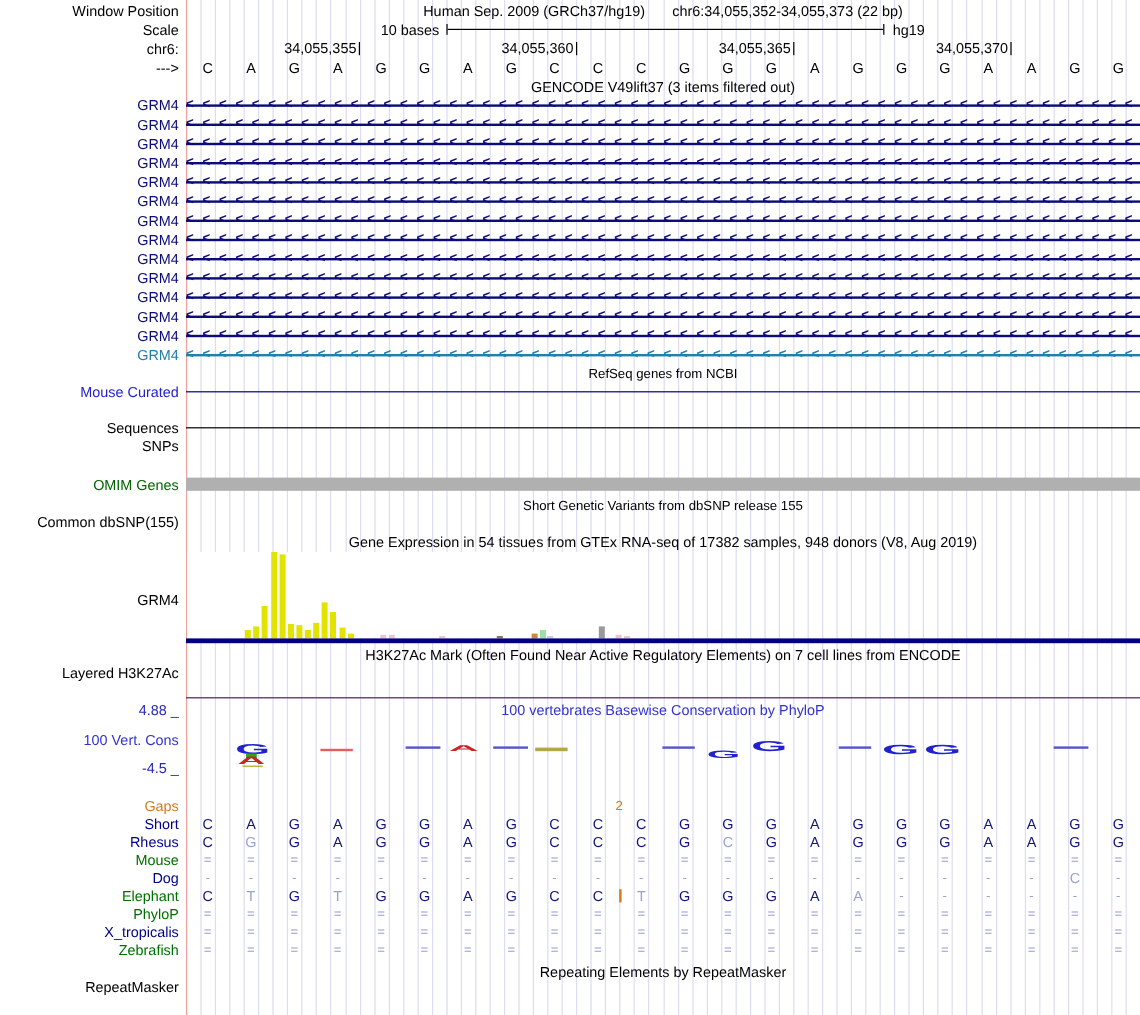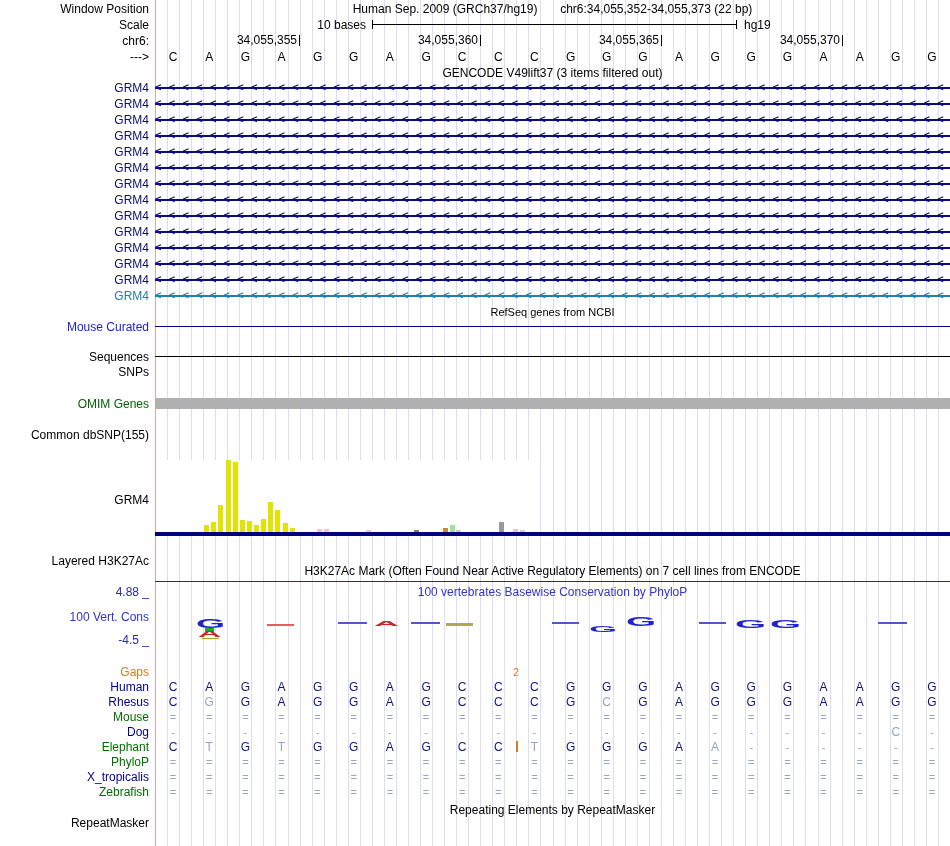--- a/index.html
+++ b/index.html
@@ -230,22 +230,24 @@
   <div class="llabel" style="top:320px;color:#2222cc;">Mouse Curated</div>
   <div class="hline" style="top:326px;height:1px;background:#000080;"></div>
 
   <div class="llabel" style="top:350px;">Sequences</div>
   <div class="hline" style="top:356px;height:1px;background:#000;"></div>
   <div class="llabel" style="top:365px;">SNPs</div>
 
   <div class="llabel" style="top:397px;color:#006400;">OMIM Genes</div>
   <div class="hline" style="top:398px;height:11px;background:#b0b0b0;"></div>
 
+  <div class="ctitle small" style="top:415px;">Short Genetic Variants from dbSNP release 155</div>
   <div class="llabel" style="top:428px;">Common dbSNP(155)</div>
 
+  <div class="ctitle" style="top:445px;">Gene Expression in 54 tissues from GTEx RNA-seq of 17382 samples, 948 donors (V8, Aug 2019)</div>
   <div class="llabel" style="top:493px;">GRM4</div>
   <div class="abs" style="left:156px;top:460px;width:382px;height:72px;background:#fff;"></div>
   <div id="gtex-bars">
       <div class="gbar" style="left: 204px; width: 5px; top: 525px; height: 7px; background: rgb(227, 227, 0);"></div>
       <div class="gbar" style="left: 211px; width: 5px; top: 522px; height: 10px; background: rgb(227, 227, 0);"></div>
       <div class="gbar" style="left: 218px; width: 5px; top: 505px; height: 27px; background: rgb(227, 227, 0);"></div>
       <div class="gbar" style="left: 226px; width: 5px; top: 460px; height: 72px; background: rgb(227, 227, 0);"></div>
       <div class="gbar" style="left: 233px; width: 5px; top: 462px; height: 70px; background: rgb(227, 227, 0);"></div>
       <div class="gbar" style="left: 240px; width: 5px; top: 520px; height: 12px; background: rgb(227, 227, 0);"></div>
       <div class="gbar" style="left: 247px; width: 5px; top: 521px; height: 11px; background: rgb(227, 227, 0);"></div>
@@ -261,21 +263,21 @@
       <div class="gbar" style="left: 414px; width: 5px; top: 530px; height: 2px; background: rgb(138, 122, 80);"></div>
       <div class="gbar" style="left: 443px; width: 5px; top: 528px; height: 4px; background: rgb(200, 138, 58);"></div>
       <div class="gbar" style="left: 450px; width: 5px; top: 525px; height: 7px; background: rgb(159, 226, 159);"></div>
       <div class="gbar" style="left: 456px; width: 5px; top: 530px; height: 2px; background: rgb(204, 204, 204);"></div>
       <div class="gbar" style="left: 499px; width: 5px; top: 522px; height: 10px; background: rgb(154, 154, 154);"></div>
       <div class="gbar" style="left: 513px; width: 5px; top: 529px; height: 3px; background: rgb(242, 196, 196);"></div>
       <div class="gbar" style="left: 520px; width: 5px; top: 530px; height: 2px; background: rgb(242, 196, 196);"></div>
     </div>
   <div class="hline" style="top:532px;height:4px;background:#000080;"></div>
 
-  <div class="ctitle" style="top:564px;">H3K27Ac Mark (Often Found Near Active Regulatory Elements) on 7 cell lines from ENCODE</div>
+  <div class="ctitle" style="top:539px;">H3K27Ac Mark (Often Found Near Active Regulatory Elements) on 7 cell lines from ENCODE</div>
   <div class="llabel" style="top:554px;">Layered H3K27Ac</div>
   <div class="hline" style="top:581px;height:1px;background:#442266;"></div>
 
   <div class="ctitle" style="top:585px;color:#3333cc;">100 vertebrates Basewise Conservation by PhyloP</div>
   <div class="llabel" style="top:585px;color:#2828b4;">4.88 _</div>
   <div class="llabel" style="top:610px;color:#3333cc;">100 Vert. Cons</div>
   <div class="llabel" style="top:633px;color:#2828b4;">-4.5 _</div>
   <div id="cons-glyphs">
       <div class="consglyph-char" style="left: 196px; top: 618px; color: rgb(34, 34, 204); transform: scale(3.11111, 1);">G</div>
       <div class="consglyph-dash" style="left: 205px; top: 628px; width: 9px; height: 4px; background: rgb(34, 170, 34);"></div>
@@ -290,21 +292,21 @@
       <div class="consglyph-char" style="left: 589px; top: 624px; color: rgb(34, 34, 204); transform: scale(3, 0.75);">G</div>
       <div class="consglyph-char" style="left: 626px; top: 616px; color: rgb(34, 34, 204); transform: scale(3.22222, 1);">G</div>
       <div class="consglyph-dash" style="left: 699px; top: 622px; width: 27px; height: 2px; background: rgb(85, 85, 204);"></div>
       <div class="consglyph-char" style="left: 735px; top: 619px; color: rgb(34, 34, 204); transform: scale(3.33333, 0.916667);">G</div>
       <div class="consglyph-char" style="left: 770px; top: 619px; color: rgb(34, 34, 204); transform: scale(3.33333, 0.916667);">G</div>
       <div class="consglyph-dash" style="left: 878px; top: 622px; width: 29px; height: 2px; background: rgb(85, 85, 204);"></div>
     </div>
 
   <div class="llabel" style="top:665px;color:#d27c1e;">Gaps</div>
   <div id="multiz-rows">
-      <div class="llabel" style="top: 680px; color: rgb(0, 0, 139);">Human</div>
+      <div class="llabel" style="top: 680px; color: rgb(0, 0, 139);">Short</div>
       <div class="mrow" style="top: 680px;">
         <div class="mcell" style="left: 0px; width: 36.1px; color: rgb(19, 19, 126);">C</div>
         <div class="mcell" style="left: 36.1px; width: 36.1px; color: rgb(19, 19, 126);">A</div>
         <div class="mcell" style="left: 72.3px; width: 36.1px; color: rgb(19, 19, 126);">G</div>
         <div class="mcell" style="left: 108.4px; width: 36.1px; color: rgb(19, 19, 126);">A</div>
         <div class="mcell" style="left: 144.5px; width: 36.1px; color: rgb(19, 19, 126);">G</div>
         <div class="mcell" style="left: 180.7px; width: 36.1px; color: rgb(19, 19, 126);">G</div>
         <div class="mcell" style="left: 216.8px; width: 36.1px; color: rgb(19, 19, 126);">A</div>
         <div class="mcell" style="left: 253px; width: 36.1px; color: rgb(19, 19, 126);">G</div>
         <div class="mcell" style="left: 289.1px; width: 36.1px; color: rgb(19, 19, 126);">C</div>

